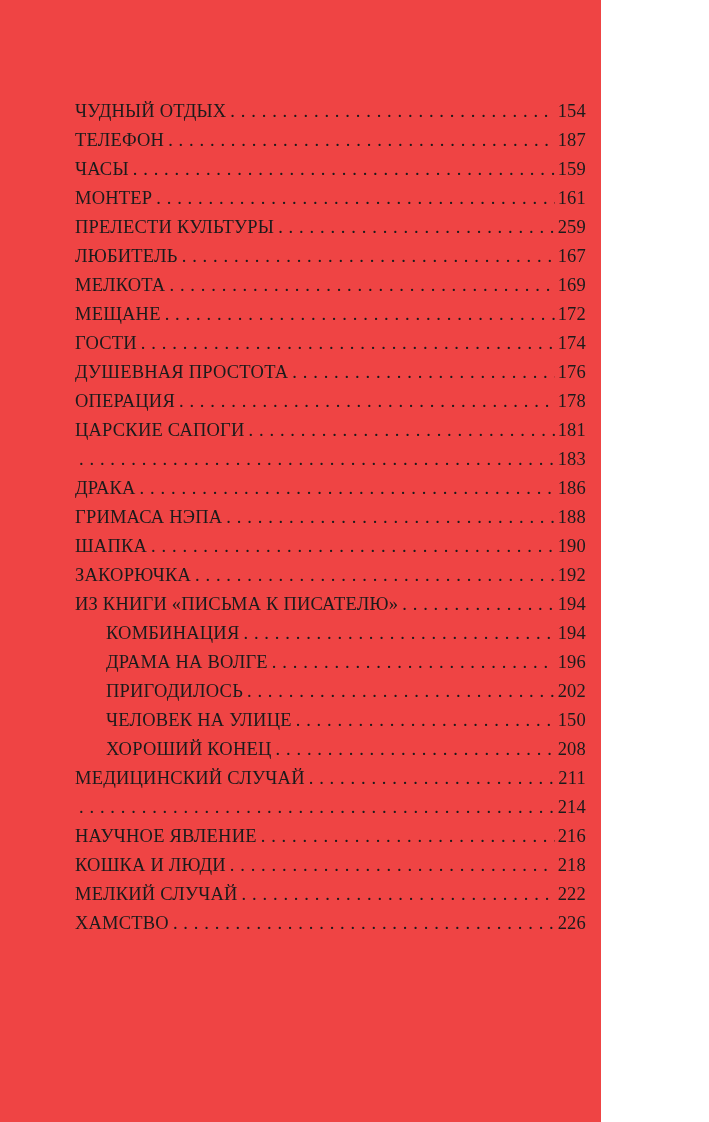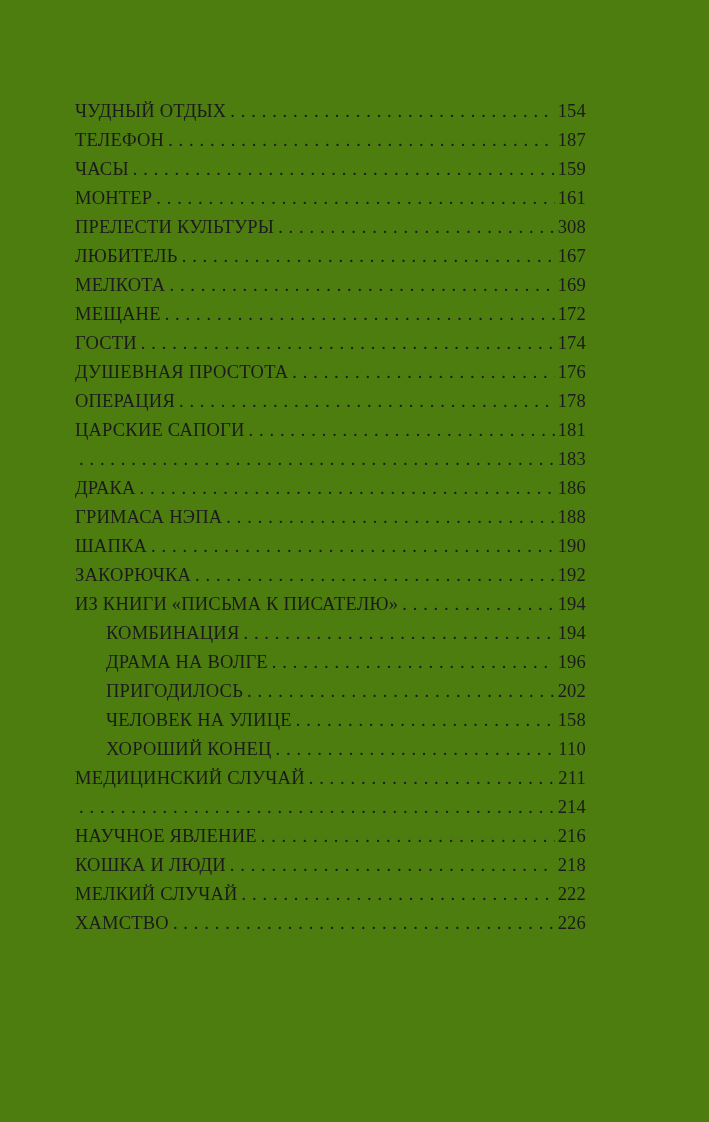--- a/index.html
+++ b/index.html
@@ -2,23 +2,23 @@
 <html><head>
 <meta charset="utf-8">
 <style>
   html, body {
     margin: 0;
     padding: 0;
     background: #ffffff;
   }
   .page {
     position: relative;
-    width: 709px;
+    width: 601px;
     height: 1122px;
-    background: #4d7c0f;
+    background: #ef4444;
     font-family: "Liberation Serif", "DejaVu Serif", serif;
     overflow: hidden;
   }
   .toc {
     position: absolute;
     left: 75px;
     top: 97px;
     width: 511px;
   }
   .row {
@@ -79,21 +79,21 @@
 
   <div class="row">
     <span class="title">МОНТЕР</span>
     <span class="leader"></span>
     <span class="pagenum">161</span>
   </div>
 
   <div class="row">
     <span class="title">ПРЕЛЕСТИ КУЛЬТУРЫ</span>
     <span class="leader"></span>
-    <span class="pagenum">308</span>
+    <span class="pagenum">259</span>
   </div>
 
   <div class="row">
     <span class="title">ЛЮБИТЕЛЬ</span>
     <span class="leader"></span>
     <span class="pagenum">167</span>
   </div>
 
   <div class="row">
     <span class="title">МЕЛКОТА</span>
@@ -180,27 +180,27 @@
 
   <div class="row sub">
     <span class="title">ПРИГОДИЛОСЬ</span>
     <span class="leader"></span>
     <span class="pagenum">202</span>
   </div>
 
   <div class="row sub">
     <span class="title">ЧЕЛОВЕК НА УЛИЦЕ</span>
     <span class="leader"></span>
-    <span class="pagenum">158</span>
+    <span class="pagenum">150</span>
   </div>
 
   <div class="row sub">
     <span class="title">ХОРОШИЙ КОНЕЦ</span>
     <span class="leader"></span>
-    <span class="pagenum">110</span>
+    <span class="pagenum">208</span>
   </div>
 
   <div class="row">
     <span class="title">МЕДИЦИНСКИЙ СЛУЧАЙ</span>
     <span class="leader"></span>
     <span class="pagenum">211</span>
   </div>
 
   <div class="row">
     <span class="leader"></span>

